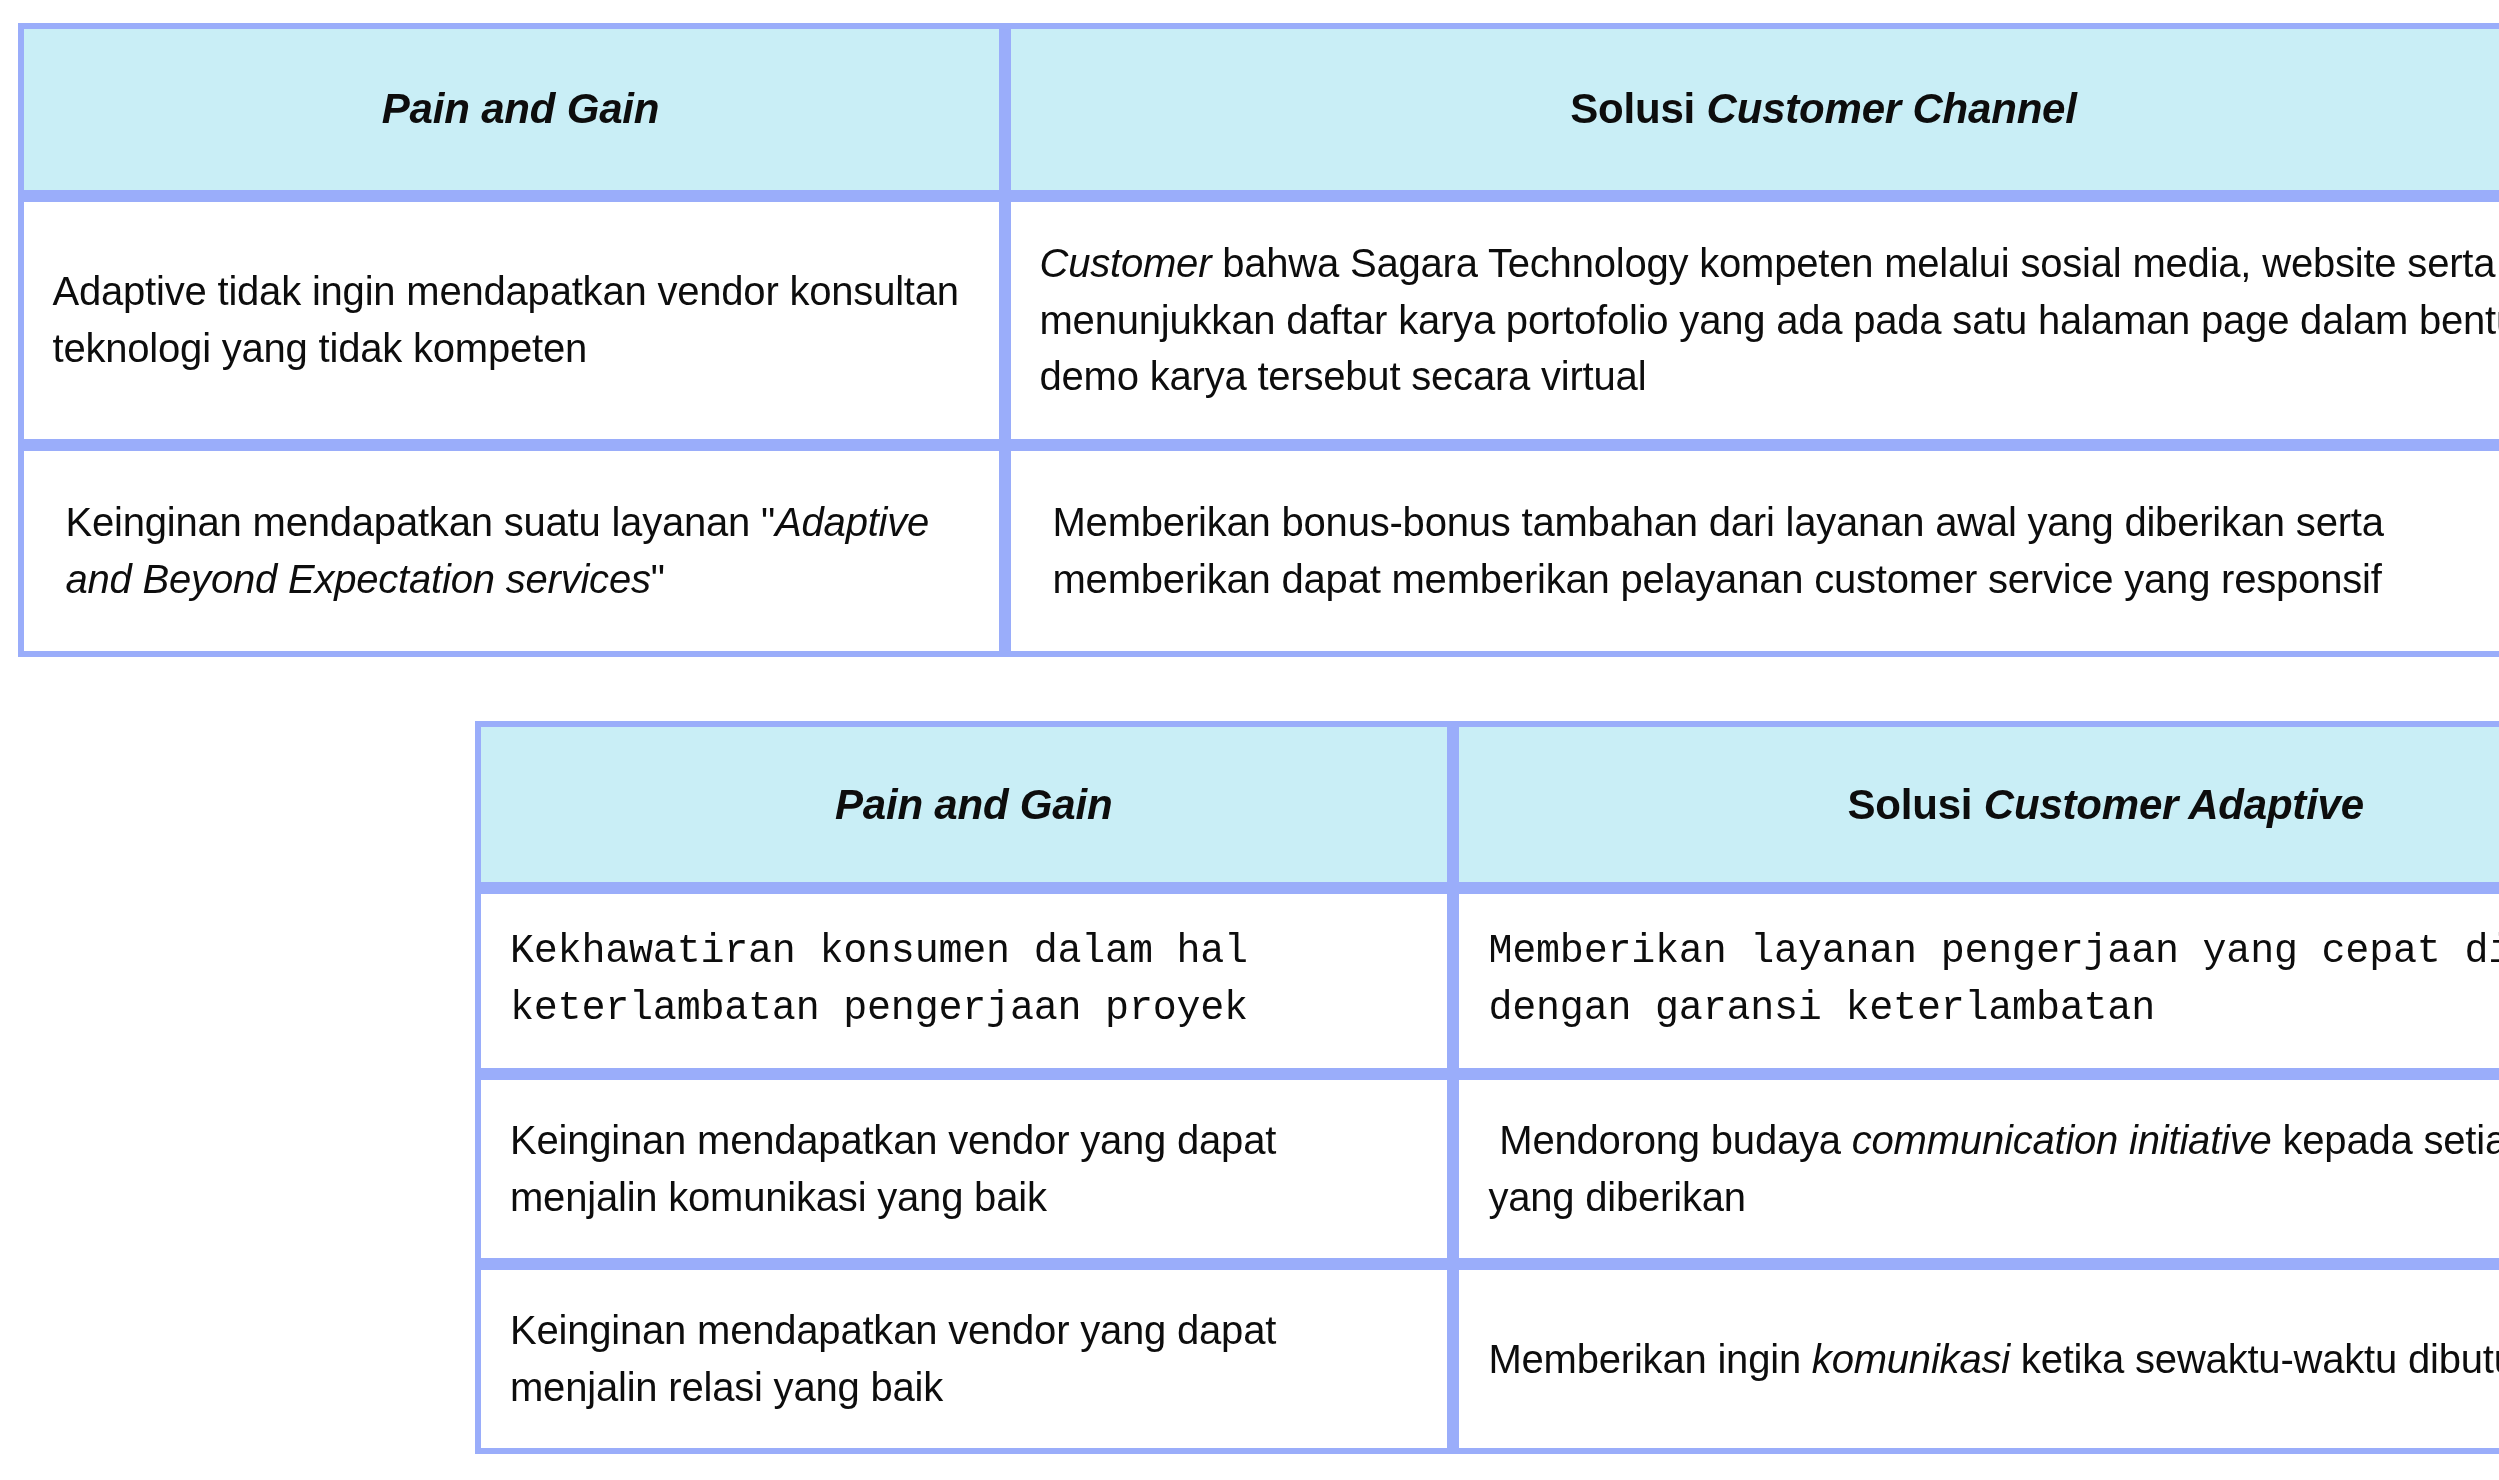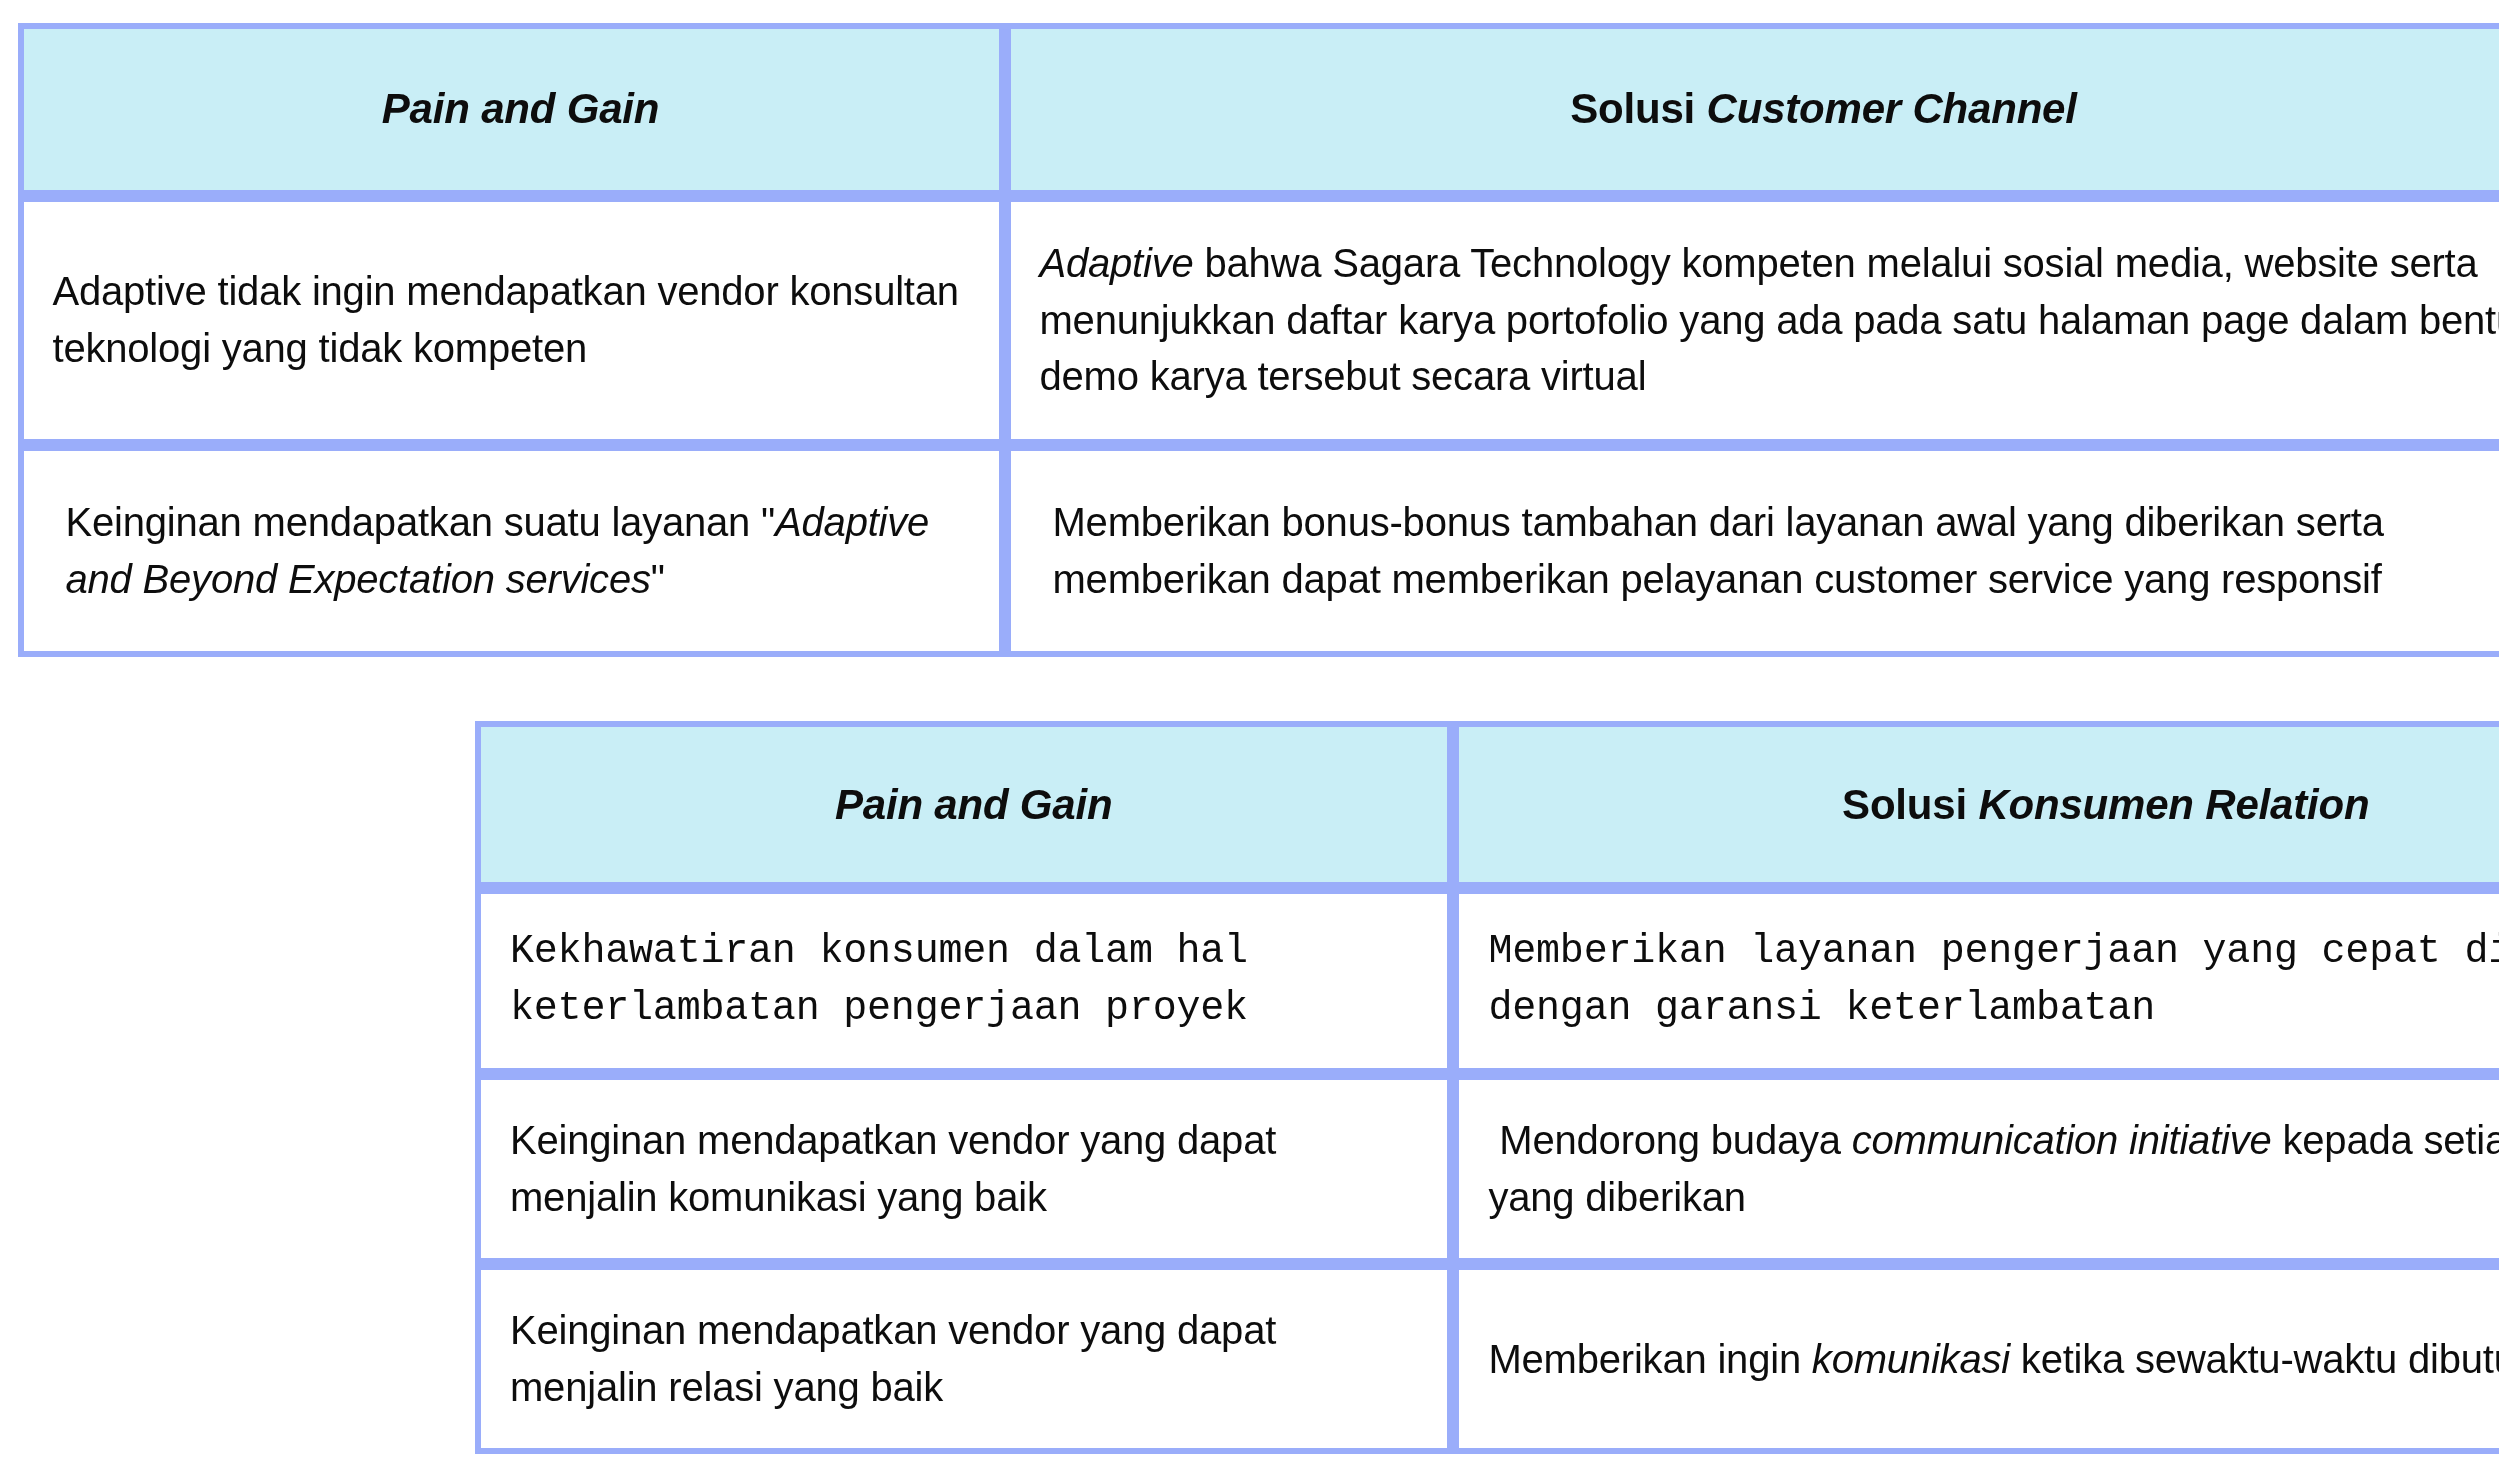--- a/index.html
+++ b/index.html
@@ -68,38 +68,38 @@
       <col class="c1">
       <col class="c2">
     </colgroup>
   <tbody>
     <tr class="hr">
       <th><span class="i b">Pain and Gain</span></th>
       <th><span class="b">Solusi </span><span class="i b">Customer Channel</span></th>
     </tr>
     <tr class="r1">
       <td><span>Adaptive tidak ingin mendapatkan vendor konsultan teknologi yang tidak kompeten</span></td>
-      <td><span class="i">Adaptive</span><span> bahwa Sagara Technology kompeten melalui sosial media, website serta menunjukkan daftar karya portofolio yang ada pada satu halaman page dalam bentuk demo karya tersebut secara virtual</span></td>
+      <td><span class="i">Customer</span><span> bahwa Sagara Technology kompeten melalui sosial media, website serta menunjukkan daftar karya portofolio yang ada pada satu halaman page dalam bentuk demo karya tersebut secara virtual</span></td>
     </tr>
     <tr class="r2">
       <td><span>Keinginan mendapatkan suatu layanan "</span><span class="i">Adaptive and Beyond Expectation services</span><span>"</span></td>
       <td><span>Memberikan bonus-bonus tambahan dari layanan awal yang diberikan serta memberikan dapat memberikan pelayanan customer service yang responsif</span></td>
     </tr>
   </tbody>
 </table>
 
 <table class="t t2">
   <colgroup>
       <col class="c1">
       <col class="c2">
     </colgroup>
   <tbody>
     <tr class="hr">
       <th><span class="i b">Pain and Gain</span></th>
-      <th><span class="b">Solusi </span><span class="i b">Konsumen Relation</span></th>
+      <th><span class="b">Solusi </span><span class="i b">Customer Adaptive</span></th>
     </tr>
     <tr class="r1">
       <td><span>Kekhawatiran konsumen dalam hal keterlambatan pengerjaan proyek</span></td>
       <td><span>Memberikan layanan pengerjaan yang cepat disertai dengan garansi keterlambatan</span></td>
     </tr>
     <tr class="r2">
       <td><span>Keinginan mendapatkan vendor yang dapat menjalin komunikasi yang baik</span></td>
       <td><span> Mendorong budaya </span><span class="i">communication initiative</span><span> kepada setiap layanan yang diberikan</span></td>
     </tr>
     <tr class="r3">

